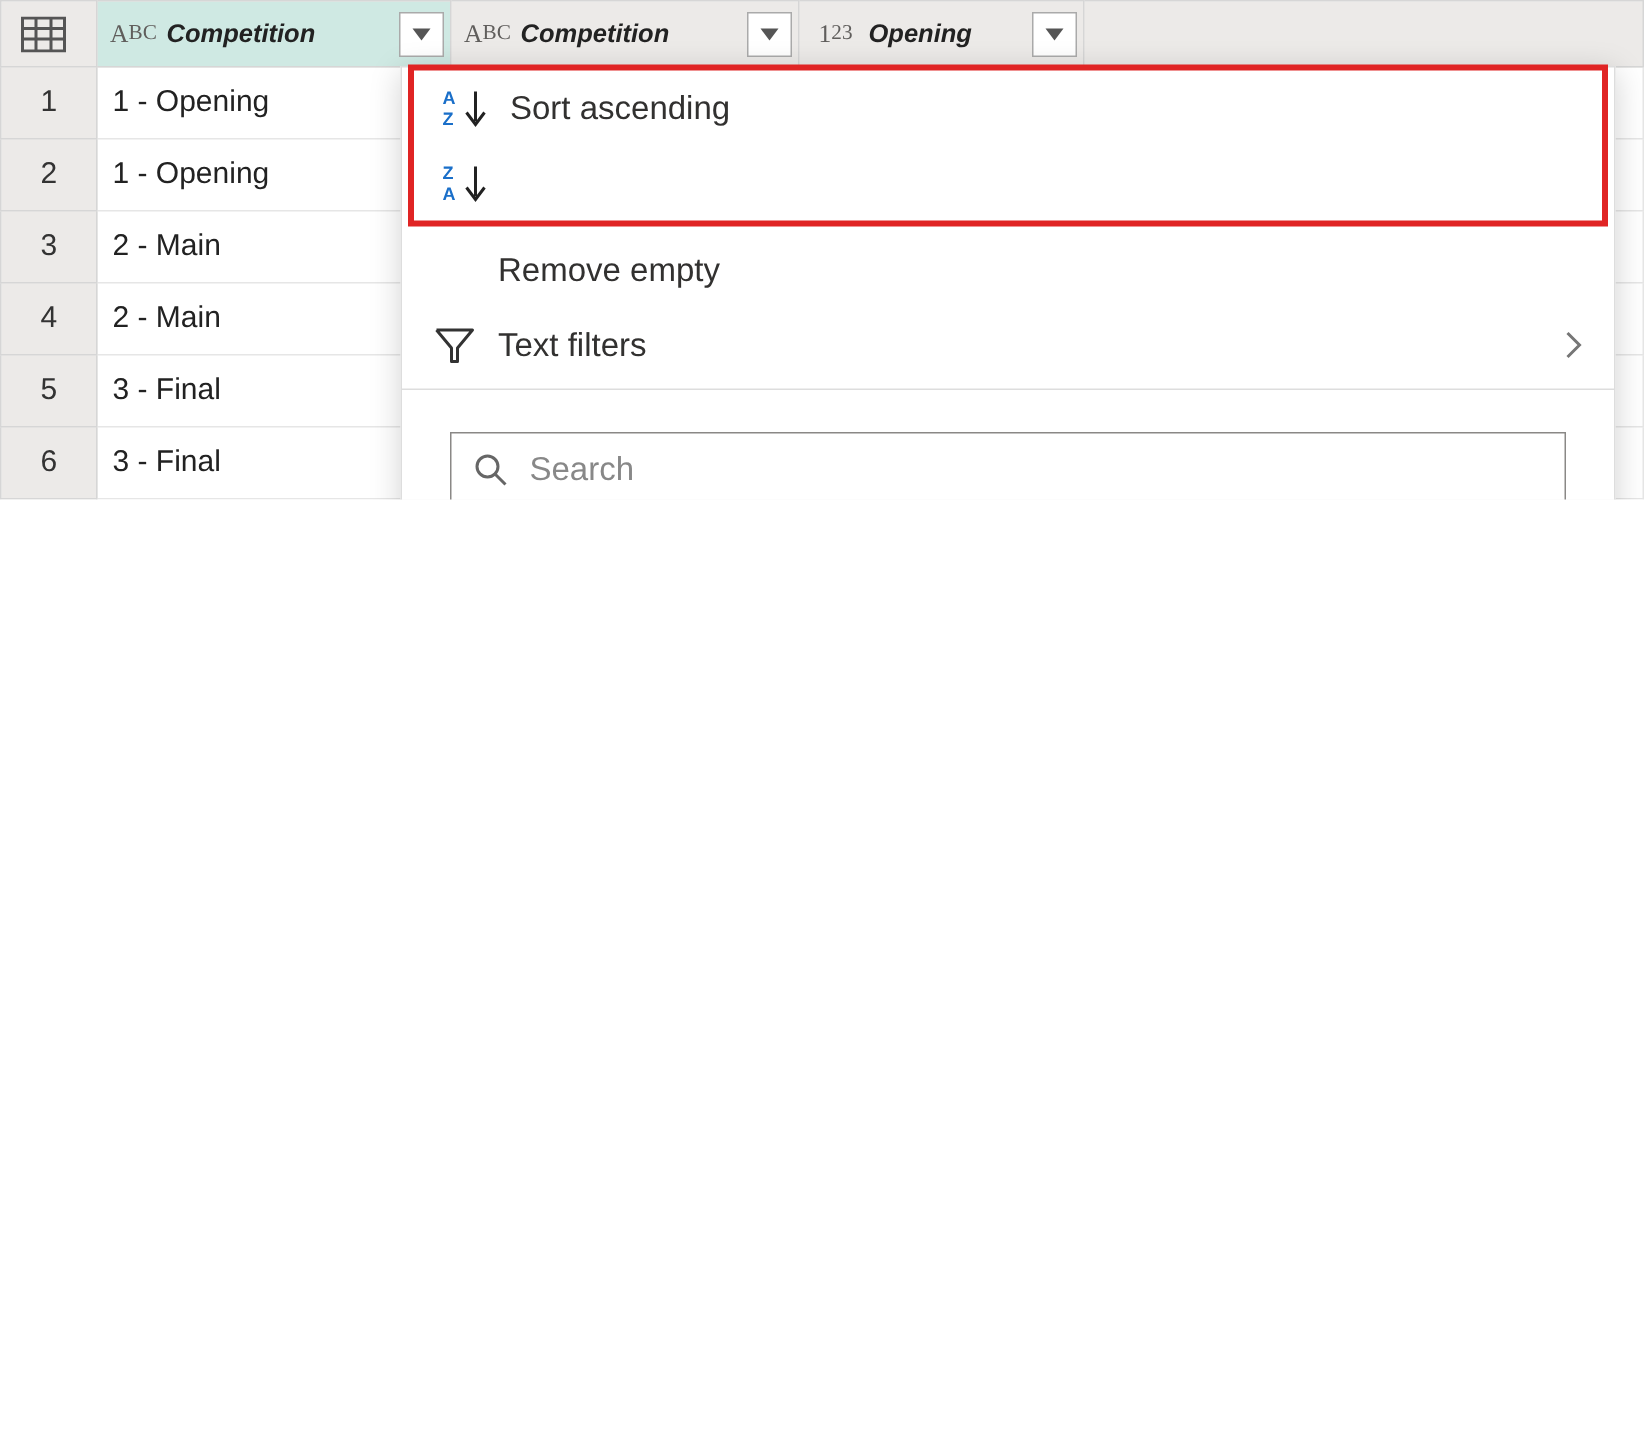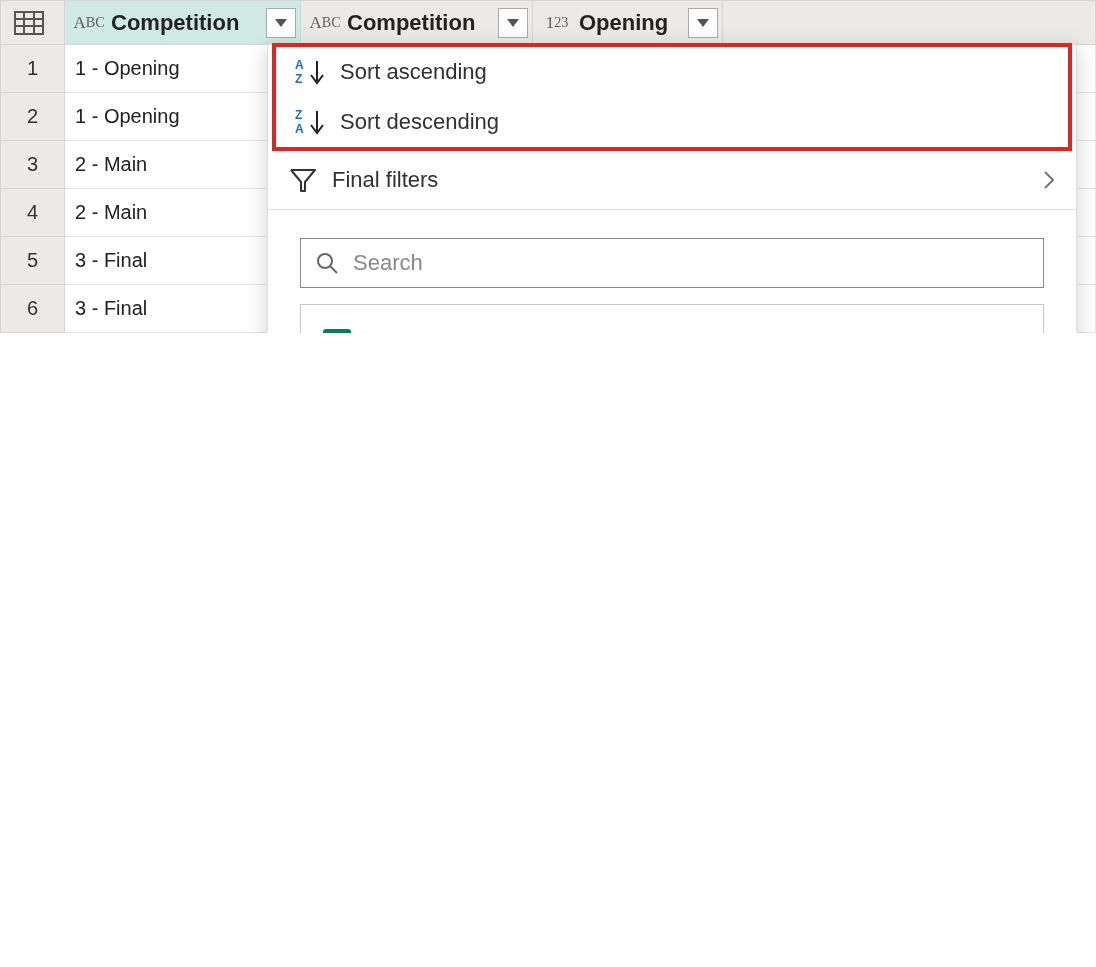--- a/index.html
+++ b/index.html
@@ -8,21 +8,21 @@
   .header-row { background:#eceae8; }
   .header-cell { border:1px solid #d6d6d6; padding:0; height:44px; vertical-align:middle; }
   .header-cell.col0 { width:64px; }
   .col1 { width:236px; }
   .col2 { width:232px; }
   .col3 { width:190px; }
   .col-tail { }
   .header-inner { display:flex; align-items:center; height:100%; padding:0 0 0 6px; }
   .header-inner.selected { background:#cfe9e3; }
   .type-icon { width:36px; display:inline-flex; align-items:center; justify-content:center; color:#605e5c; font-family:"Times New Roman",serif; font-size:17px; line-height:1; }
-  .col-name { font-weight:600; font-size:22px; color:#222; padding-left:4px; }
+  .col-name { font-weight:600; font-size:17px; color:#222; padding-left:4px;font-style:italic; }
   .filter-btn { margin-left:auto; width:30px; height:30px; border:1px solid #aaa; background:#fff; display:flex; align-items:center; justify-content:center; margin-right:4px; cursor:pointer; }
   .caret-down { width:0; height:0; border-left:6px solid transparent; border-right:6px solid transparent; border-top:8px solid #555; }
   .table-icon { width:56px; height:36px; display:inline-flex; align-items:center; justify-content:center; }
   .row-num-cell { width:64px; background:#eceae8; border:1px solid #d6d6d6; text-align:center; height:48px; color:#333; }
   .data-cell { border:1px solid #e6e6e6; padding:0 10px; height:48px; color:#222; }
   .dropdown { position:absolute; left:267px; top:44px; width:810px; background:#fff; box-shadow:0 4px 20px rgba(0,0,0,0.18); border:1px solid #ddd; display:flex; flex-direction:column; z-index:5; }
   .menu-item { display:flex; align-items:center; padding:10px 20px 10px 12px; font-size:22px; cursor:pointer; min-height:50px; }
   .menu-icon-slot { width:46px; display:inline-flex; align-items:center; justify-content:center; color:#3a3a3a; }
   .menu-label { padding-left:6px; }
   .highlight-box { border:4px solid #e02424; margin:-2px 4px 4px 4px; }
@@ -136,32 +136,35 @@
       </div>
       <div class="menu-item">
         <span class="menu-icon-slot">
           <svg width="36" height="30" viewBox="0 0 36 30">
             <text x="2" y="12" font-size="12" fill="#1a6fc9" font-family="Arial" font-weight="bold">Z</text>
             <text x="2" y="26" font-size="12" fill="#1a6fc9" font-family="Arial" font-weight="bold">A</text>
             <line x1="24" y1="4" x2="24" y2="24" stroke="#222" stroke-width="2"></line>
             <polyline points="18,18 24,26 30,18" fill="none" stroke="#222" stroke-width="2"></polyline>
           </svg>
         </span>
-        <span class="menu-label">Sort descending</span>
-      </div>
-    </div>
-
+      </div>
+    </div>
+
+    <div class="menu-item">
+      <span class="menu-icon-slot"></span>
+      <span class="menu-label">Remove empty</span>
+    </div>
 
     <div class="menu-item">
       <span class="menu-icon-slot">
         <svg width="30" height="28" viewBox="0 0 30 28">
           <polyline points="3,4 27,4 17,16 17,25 13,25 13,16 3,4" fill="none" stroke="#333" stroke-width="2" stroke-linejoin="round"></polyline>
         </svg>
       </span>
-      <span class="menu-label">Final filters</span>
+      <span class="menu-label">Text filters</span>
       <span class="chev-right">
         <svg width="14" height="22" viewBox="0 0 14 22">
             <polyline points="3,3 11,11 3,19" fill="none" stroke="#767676" stroke-width="2"></polyline>
           </svg>
       </span>
     </div>
 
     <div class="divider"></div>
 
     <div class="filter-body">

